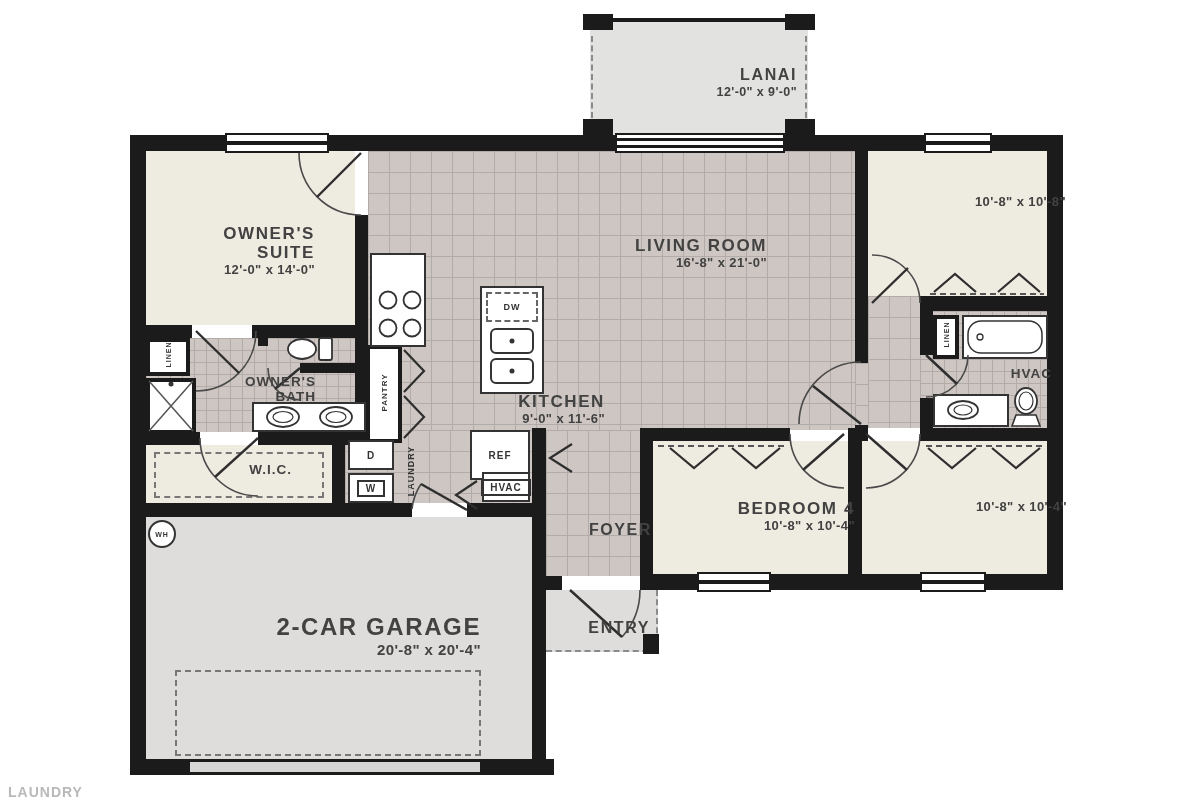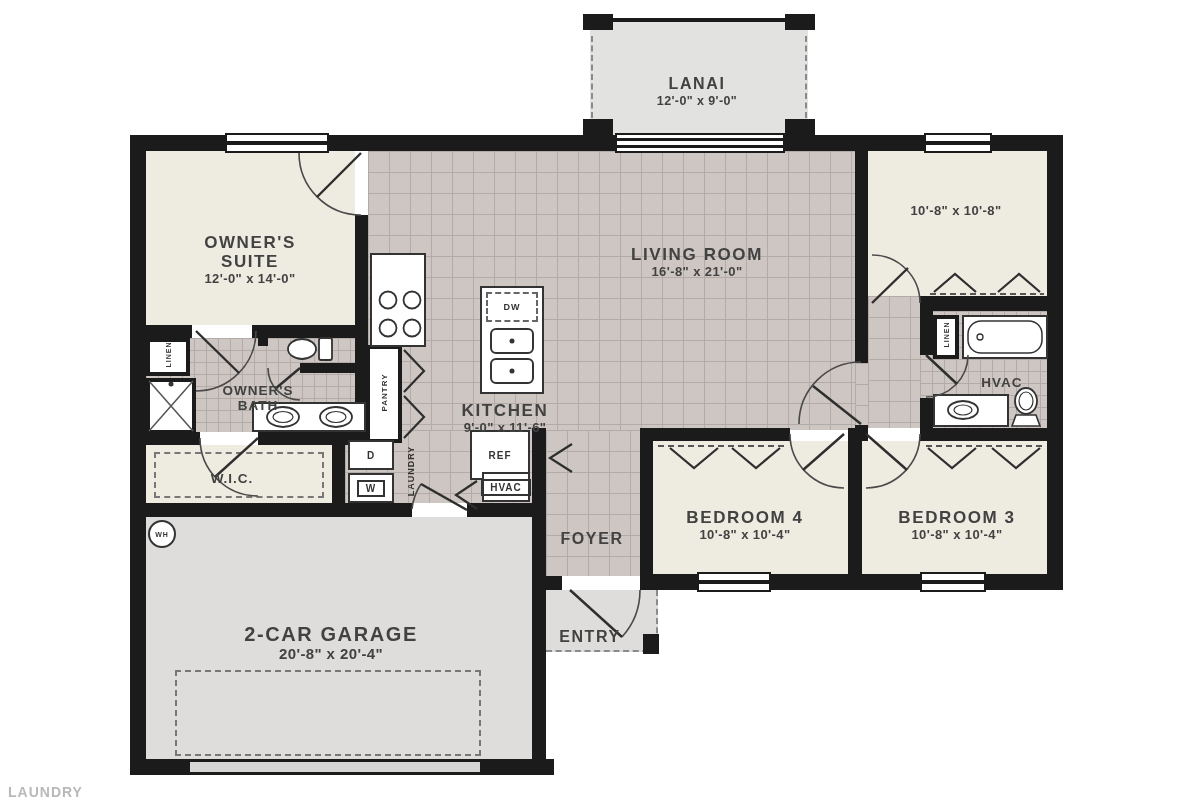--- a/index.html
+++ b/index.html
@@ -24,24 +24,24 @@
         display:flex;align-items:center;justify-content:center;
         font-size:10px;font-weight:600;color:#333;letter-spacing:1px;}
   .wbox .inner{border:2px solid #333;padding:1px 7px;}
   .closet{position:absolute;background:#fff;border:4px solid var(--wall,#1b1b1b);box-sizing:border-box;z-index:4;}
   .dashedbox{position:absolute;border:2px dashed #666;box-sizing:border-box;z-index:5;background:#fff;
         display:flex;align-items:center;justify-content:center;font-size:9px;font-weight:600;color:#333;letter-spacing:1px;}
   .sinkbox{position:absolute;background:#fff;border:2px solid #333;border-radius:6px;box-sizing:border-box;z-index:5;}
   .dash-outline{position:absolute;border:2px dashed #777;box-sizing:border-box;z-index:2;}
   .circle{border-radius:50%;}
   svg.overlay{position:absolute;left:0;top:0;z-index:6;pointer-events:none;}
-  .rlabel{position:absolute;z-index:7;text-align:center;color:var(--label,#424242);line-height:1.12;margin-top:9px;}
+  .rlabel{position:absolute;z-index:7;text-align:right;color:var(--label,#424242);line-height:1.12;}
   .rname{font-size:17px;font-weight:700;letter-spacing:1.6px;}
   .rdims{font-size:13px;font-weight:700;letter-spacing:.4px;margin-top:1px;}
-  .rlabel.big .rname{font-size:20px;}  .rlabel.big .rdims{font-size:15px;}
+  .rlabel.big .rname{font-size:24px;}  .rlabel.big .rdims{font-size:15px;}
   .rlabel.mid .rname{font-size:16px;}  .rlabel.mid .rdims{font-size:12.5px;}
   .rlabel.small .rname{font-size:13.5px;letter-spacing:1px;}
   .vtext{position:absolute;z-index:7;text-align:center;transform:rotate(-90deg);
          font-weight:700;color:#333;letter-spacing:1px;}
   .watermark{position:absolute;left:8px;top:784px;font-size:14px;letter-spacing:1px;
              color:var(--watermark,#b9b9b9);z-index:8;font-weight:600;}
 </style>
 </head>
 <body>
 
@@ -236,21 +236,20 @@
     <div class="rname">HVAC</div>
   </div>
   <div class="rlabel small" style="left:172px;top:462px;width:120px">
     <div class="rname">W.I.C.</div>
   </div>
   <div class="rlabel" style="left:635px;top:499px;width:220px">
     <div class="rname">BEDROOM 4</div>
     <div class="rdims">10'-8" x 10'-4"</div>
   </div>
   <div class="rlabel" style="left:847px;top:499px;width:220px">
-    <div class="rname">BEDROOM 3</div>
     <div class="rdims">10'-8" x 10'-4"</div>
   </div>
   <div class="rlabel mid" style="left:532px;top:521px;width:120px">
     <div class="rname">FOYER</div>
   </div>
   <div class="rlabel mid" style="left:530px;top:619px;width:120px">
     <div class="rname">ENTRY</div>
   </div>
   <div class="rlabel big" style="left:181px;top:614px;width:300px">
     <div class="rname">2-CAR GARAGE</div>

